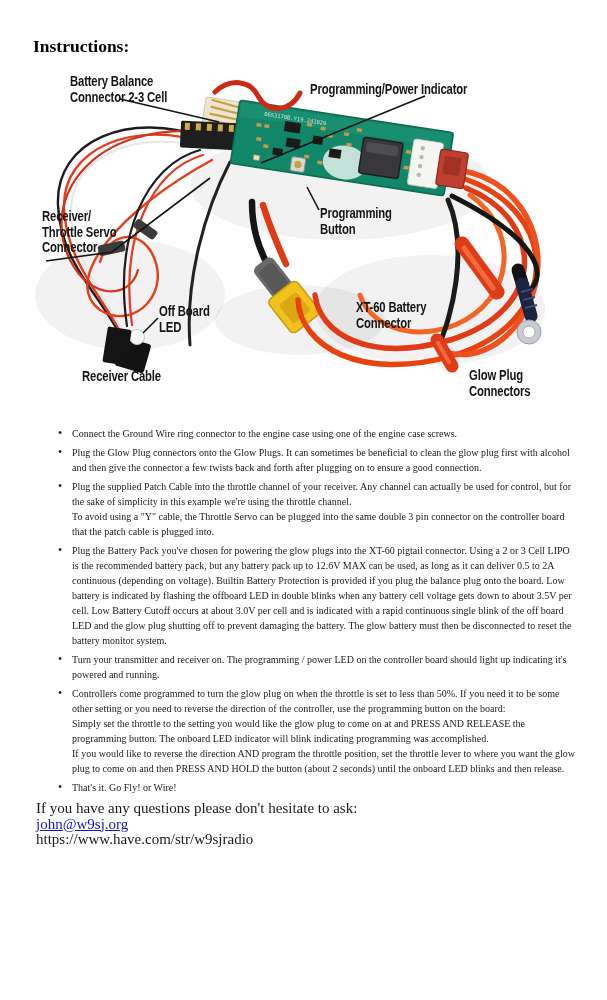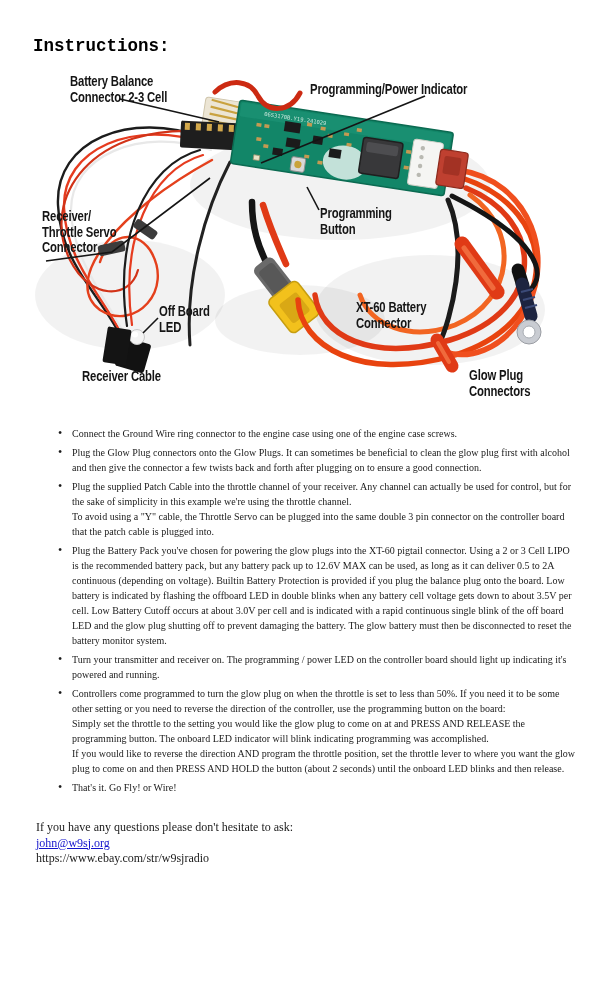--- a/index.html
+++ b/index.html
@@ -3,39 +3,39 @@
 <meta charset="utf-8">
 <style>
   html,body { margin:0; padding:0; background:#888; }
   .page {
     position:relative; width:607px; height:1000px; background:#ffffff;
     margin:0 auto; overflow:hidden;
     font-family:"Liberation Serif", serif; color:#1a1a1a;
   }
   .title {
     position:absolute; left:33px; top:36px;
-    font-family:Liberation Mono, monospace; font-weight:700; font-size:17.5px; color:#000;
+    font-family:Liberation Serif, serif; font-weight:700; font-size:17.5px; color:#000;
   }
   .figure { position:absolute; left:0; top:60px; width:607px; height:360px; }
   .figure svg { position:absolute; left:0; top:0; }
   .fig-label {
     position:absolute; font-family:"Liberation Sans", sans-serif; font-weight:700;
     font-size:14.5px; line-height:15.5px; letter-spacing:-0.2px; color:#151515;
     white-space:pre-line; transform:scaleX(0.78); transform-origin:0 0;
   }
   .content { position:absolute; left:36px; top:426px; width:541px; }
   .content ul { list-style:none; margin:0; padding:0; }
   .content li {
     position:relative; padding-left:36px; margin:0 0 4px 0;
     font-size:10px; line-height:15px; white-space:pre-line;
   }
   .content li::before {
     content:"\2022"; position:absolute; left:22px; top:0; font-size:12px; color:#1a1a1a;
   }
-  .footer { margin-top:25px; font-size:12px; line-height:15.5px; }
+  .footer { margin-top:6px; font-size:15px; line-height:15.5px; }
   .footer .email { color:#1414cc; }
   .footer .url { color:#1a1a1a; text-decoration:none; }
 </style>
 </head>
 <body>
 
 <div class="page">
 
   <div class="title">Instructions:</div>
 
@@ -216,17 +216,17 @@
       <li><span>Plug the Battery Pack you've chosen for powering the glow plugs into the XT-60 pigtail connector. Using a 2 or 3 Cell LIPO is the recommended battery pack, but any battery pack up to 12.6V MAX can be used, as long as it can deliver 0.5 to 2A continuous (depending on voltage). Builtin Battery Protection is provided if you plug the balance plug onto the board. Low battery is indicated by flashing the offboard LED in double blinks when any battery cell voltage gets down to about 3.5V per cell. Low Battery Cutoff occurs at about 3.0V per cell and is indicated with a rapid continuous single blink of the off board LED and the glow plug shutting off to prevent damaging the battery. The glow battery must then be disconnected to reset the battery monitor system.</span></li>
       <li><span>Turn your transmitter and receiver on. The programming / power LED on the controller board should light up indicating it's powered and running.</span></li>
       <li><span>Controllers come programmed to turn the glow plug on when the throttle is set to less than 50%. If you need it to be some other setting or you need to reverse the direction of the controller, use the programming button on the board:
 Simply set the throttle to the setting you would like the glow plug to come on at and PRESS AND RELEASE the programming button. The onboard LED indicator will blink indicating programming was accomplished.
 If you would like to reverse the direction AND program the throttle position, set the throttle lever to where you want the glow plug to come on and then PRESS AND HOLD the button (about 2 seconds) until the onboard LED blinks and then release.</span></li>
       <li><span>That's it. Go Fly! or Wire!</span></li>
     </ul>
     <div class="footer">
       <div>If you have any questions please don't hesitate to ask:</div>
       <div><a href="#" class="email">john@w9sj.org</a></div>
-      <div class="url">https://www.ebay.com/str/w9sjradio</div>
+      <div class="url">https://www.have.com/str/w9sjradio</div>
     </div>
   </div>
 
 </div>
 
 </body></html>

